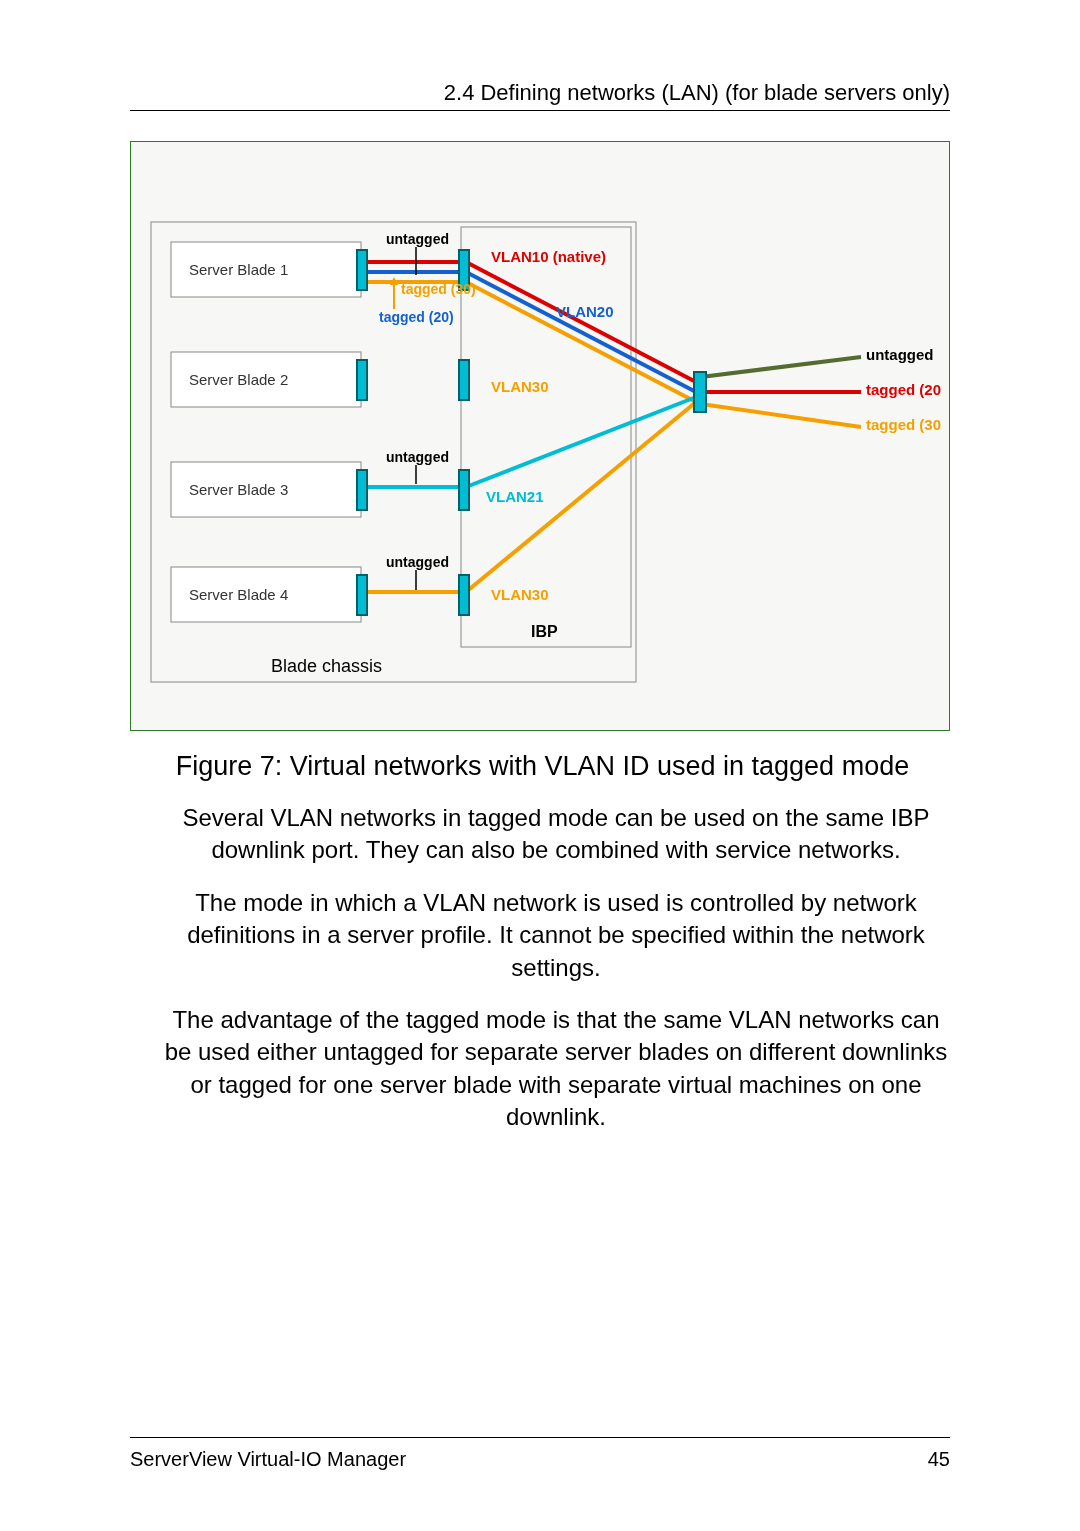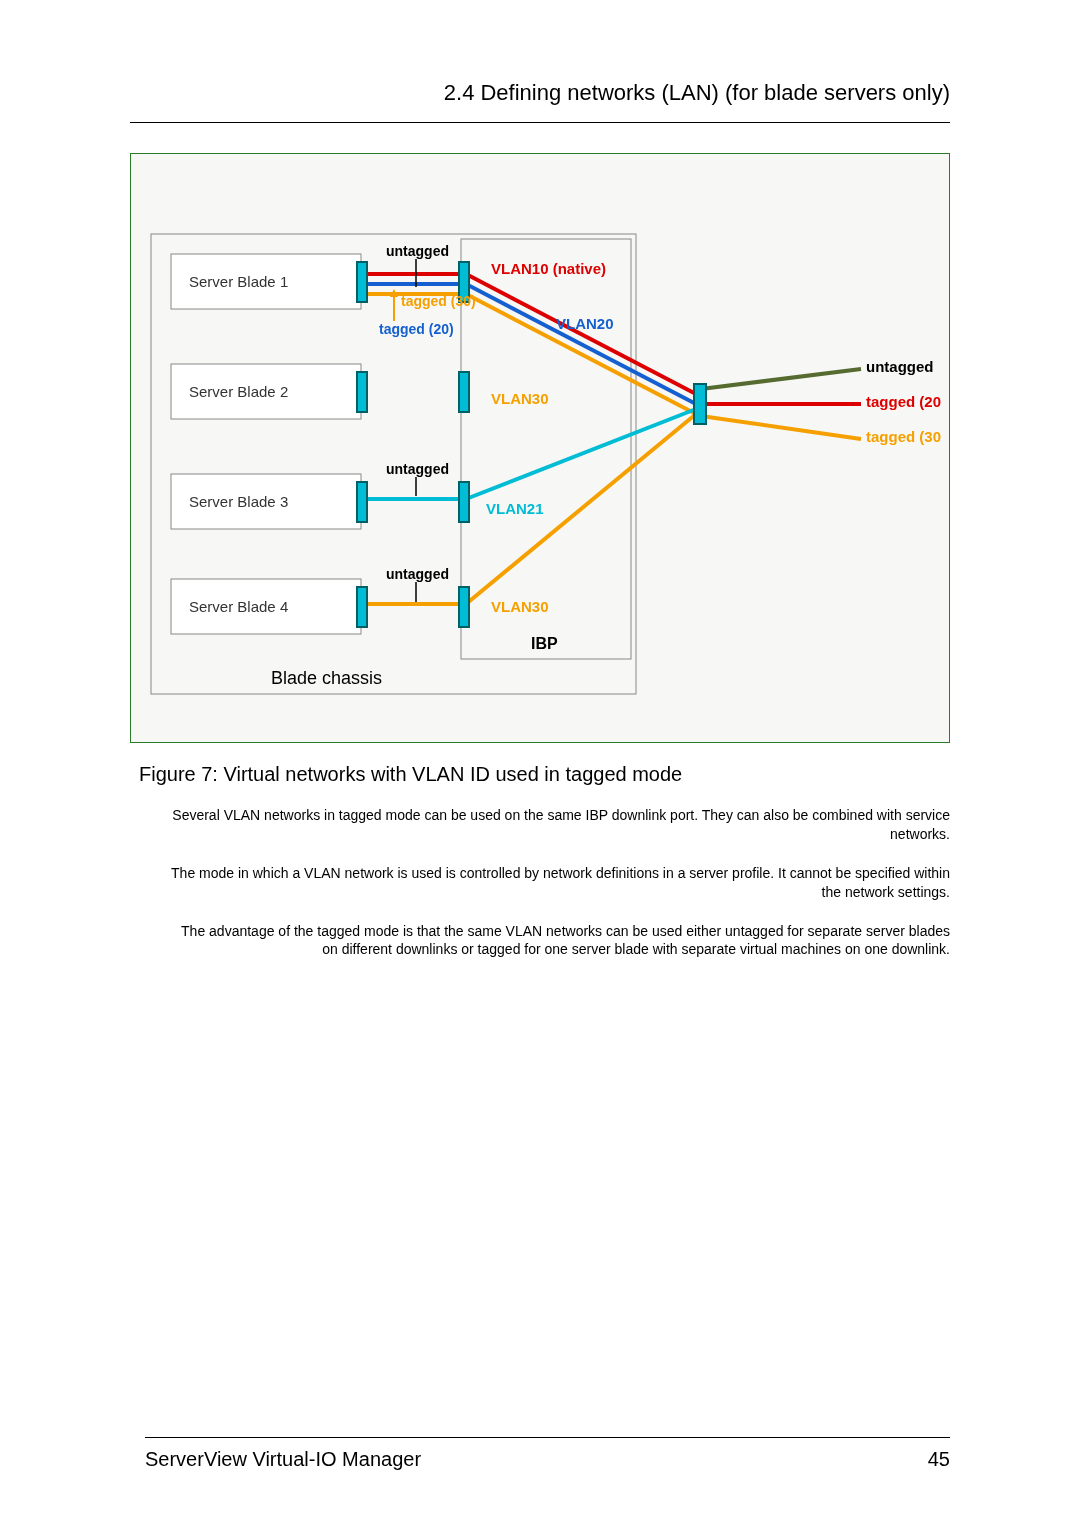--- a/index.html
+++ b/index.html
@@ -8,56 +8,55 @@
     height: 1531px;
     background: #ffffff;
     font-family: Arial, Helvetica, sans-serif;
     color: #000;
     position: relative;
     padding: 80px 130px 60px 130px;
   }
   .header-section {
     text-align: right;
     font-size: 22px;
-    padding-bottom: 16px;
+    padding-bottom: 4px;
     border-bottom: 1.5px solid #000;
     margin-bottom: 30px;
   }
   .diagram-box {
     border: 1.5px solid #2a7a2a;
     background: #f7f8f5;
     padding: 40px 10px 10px 10px;
     position: relative;
     height: 590px;
   }
   svg { display: block; }
   .figure-caption {
-    font-size: 20px;
-    margin: 20px 4px;
-    text-align: left;
+    font-size: 27px;
+    margin: 20px 16px;
+    text-align: center;
     padding-left: 5px;
   }
   .paragraph {
-    font-size: 14px;
+    font-size: 24px;
     line-height: 1.35;
     margin-bottom: 20px;
-    text-align: right;
+    text-align: center;
     margin-left: 32px;
   }
   .footer {
     position: absolute;
     bottom: 60px;
     left: 130px;
     right: 130px;
     border-top: 1.5px solid #000;
     padding-top: 10px;
     display: flex;
     justify-content: space-between;
     font-size: 20px;
-    margin-left: 15px;
   }
 </style>
 </head>
 <body>
 
 <div class="header-section">
   <span>2.4 Defining networks (LAN) (for blade servers only)</span>
 </div>
 
 <div class="diagram-box">

